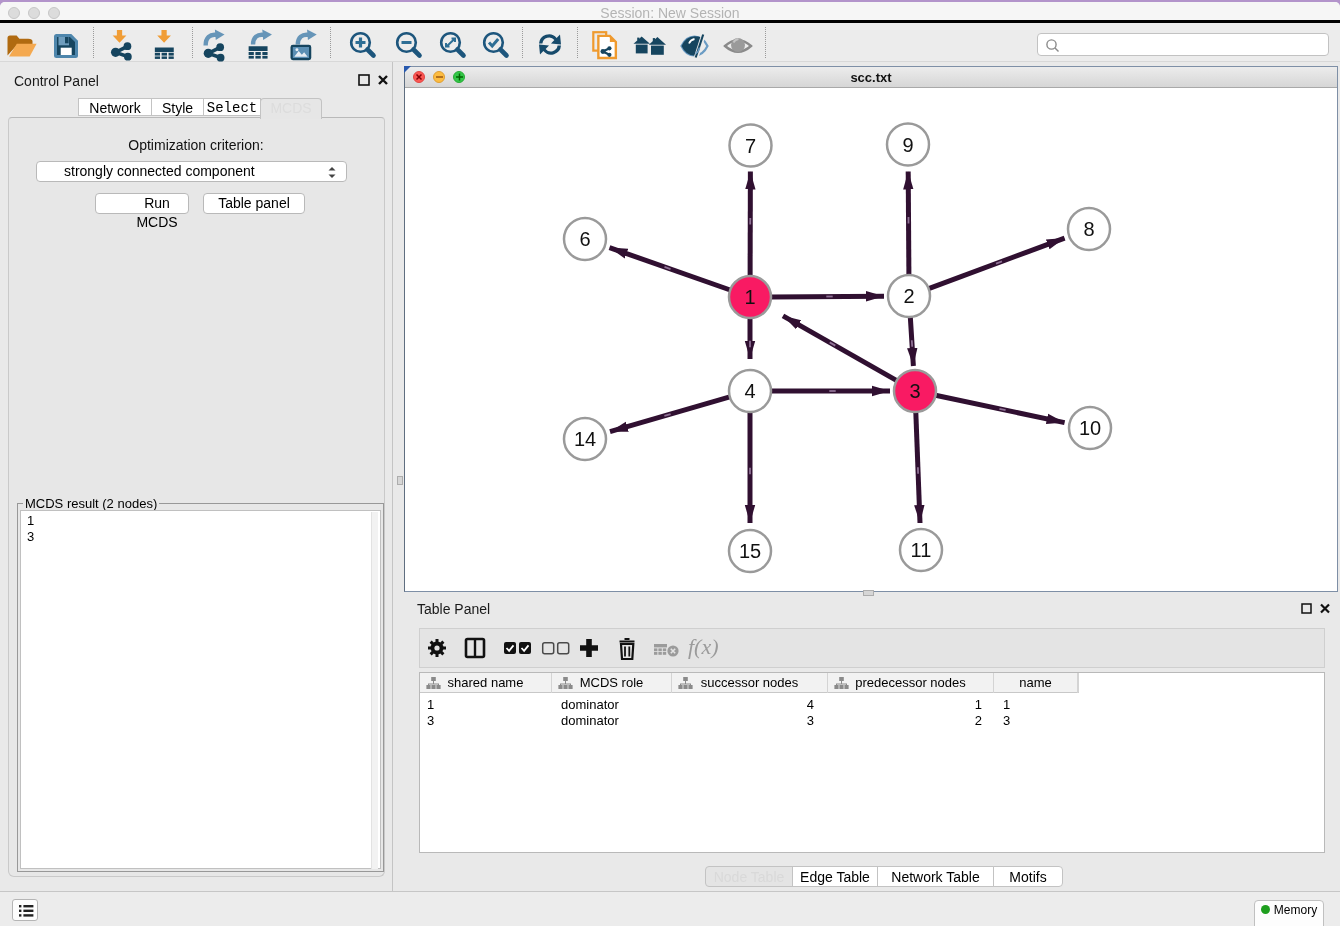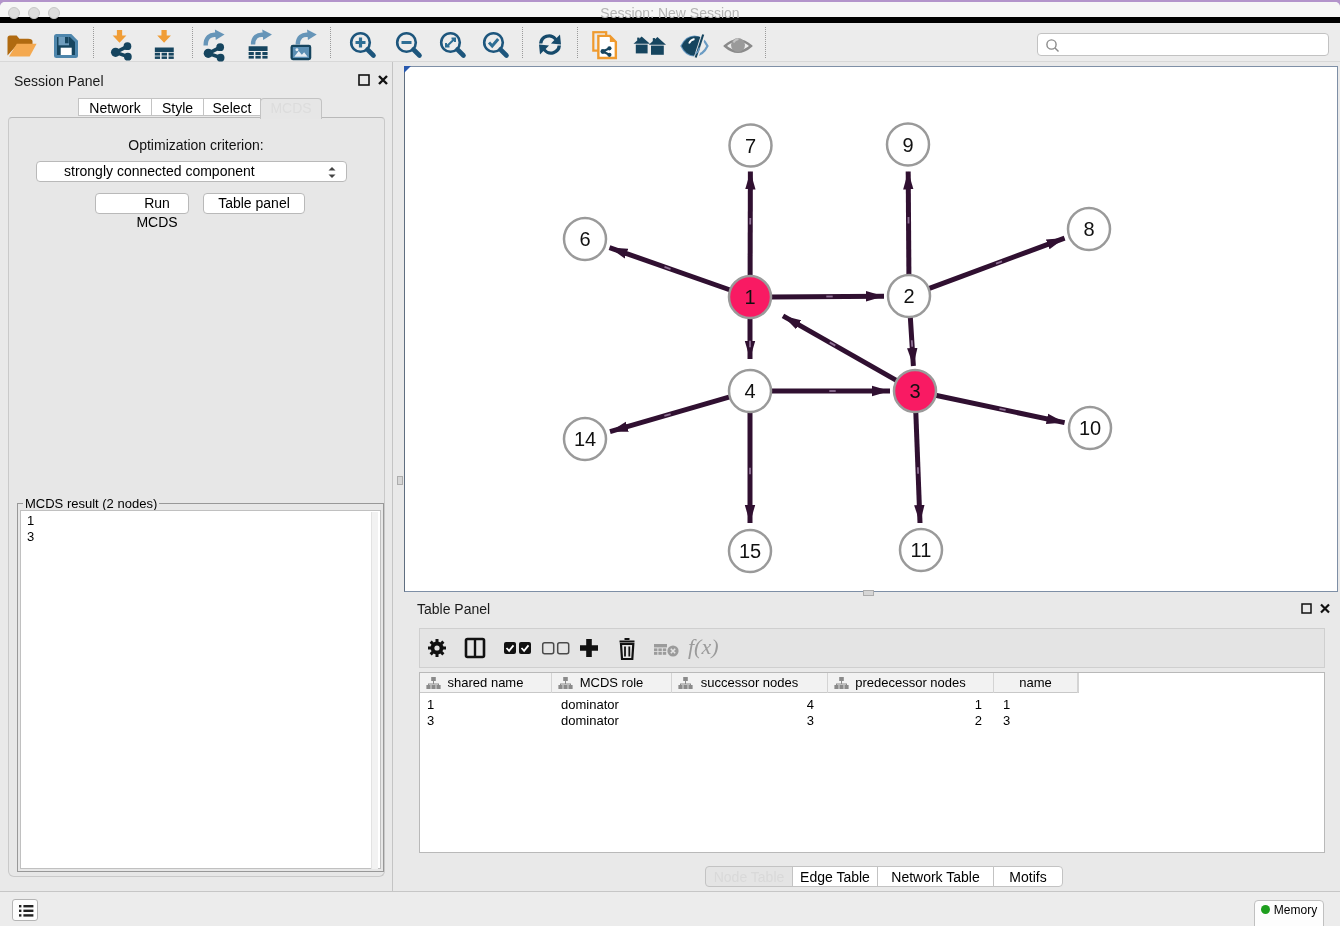--- a/index.html
+++ b/index.html
@@ -2,21 +2,21 @@
 <html><head>
 <meta charset="utf-8">
 <style>
 * { margin:0; padding:0; box-sizing:border-box; }
 html,body { width:1340px; height:926px; overflow:hidden;
   font-family:"Liberation Sans", sans-serif; background:#b394cb; }
 .win { position:absolute; left:0; top:2px; width:1340px; height:924px;
   background:#e9e9e9; border-radius:5px 5px 0 0; overflow:hidden; }
 
 .titlebar { position:absolute; left:0; top:0; width:1340px; height:21px;
-  background:#f6f6f6; border-bottom:6px solid #000000; }
+  background:#f6f6f6; border-bottom:3px solid #000000; }
 .tl { position:absolute; top:5px; width:12px; height:12px; border-radius:50%;
   background:#dcdcdc; border:1px solid #c6c6c6; }
 .title { position:absolute; top:3px; left:0; width:100%; text-align:center;
   font-size:14px; color:#b4b4b4; }
 
 .toolbar { position:absolute; left:0; top:21px; width:1340px; height:39px;
   background:#ececec; border-bottom:1px solid #d8d8d8; }
 .sep { position:absolute; top:4px; height:31px; width:0;
   border-left:1px dotted #9a9a9a; }
 .ticon { position:absolute; top:7px; }
@@ -235,29 +235,29 @@
       <path d="M10.5,9.5 Q12,6.5 15.5,6" fill="none" stroke="#c4c4c4" stroke-width="1.8"></path>
     </svg>
     <div class="search">
       <svg style="position:absolute;left:7px;top:4px;" width="16" height="16">
         <circle cx="6.5" cy="6.5" r="4.6" fill="none" stroke="#8a8a8a" stroke-width="1.4"></circle>
         <line x1="10" y1="10" x2="13.5" y2="13.5" stroke="#8a8a8a" stroke-width="1.4"></line>
       </svg>
     </div>
   </div>
   <div class="cpanel">
-    <div class="cphead">Session Panel</div>
+    <div class="cphead">Control Panel</div>
     <svg style="position:absolute; left:358px; top:11px;" width="32" height="14">
       <rect x="1" y="2" width="10" height="10" fill="none" stroke="#111" stroke-width="1.6"></rect>
       <path d="M21 3 L29 11 M29 3 L21 11" stroke="#111" stroke-width="2.4"></path>
     </svg>
     <div class="tabrow">
       <div class="tab" style="left:78px; width:74px;">Network</div>
       <div class="tab" style="left:151px; width:53px;">Style</div>
-      <div class="tab" style="left:203px; width:58px;">Select</div>
+      <div class="tab" style="left:203px; width:58px;font-family:Liberation Mono, monospace;">Select</div>
       <div class="tab tabsel" style="left:260px; width:62px; top:0px; height:21px;">MCDS</div>
     </div>
     <div class="cpbody"></div>
     <div class="optlabel">Optimization criterion:</div>
     <div class="dropdown">strongly connected component
       <svg style="position:absolute; right:9px; top:4px;" width="10" height="13">
         <path d="M1.5 4.5 L5 1 L8.5 4.5 z" fill="#444"></path>
         <path d="M1.5 8.5 L5 12 L8.5 8.5 z" fill="#444"></path>
       </svg>
     </div>
@@ -265,20 +265,31 @@
     <div class="btn" style="left:203px; width:102px;">Table panel</div>
     <div class="fieldset">
       <div class="fstitle">MCDS result (2 nodes)</div>
       <div class="fsbox">1<br>3<div class="fsscroll"></div></div>
     </div>
   </div>
   <div class="netwin">
     <svg style="position:absolute;left:-1px;top:-1px;z-index:5;" width="7" height="7">
         <path d="M0,7 V0 H7 z" fill="#2859ae"></path>
       </svg>
+    <div class="nettitle">
+      <div class="light" style="left:8px;  background:#fc5753; border:1px solid #df4744;"></div>
+      <div class="light" style="left:28px; background:#fdbc40; border:1px solid #de9f34;"></div>
+      <div class="light" style="left:48px; background:#33c748; border:1px solid #27aa35;"></div>
+      <svg style="position:absolute;left:8px;top:4px;" width="54" height="12">
+        <path d="M3.5 3.5 L8.5 8.5 M8.5 3.5 L3.5 8.5" stroke="#820005" stroke-width="1.5"></path>
+        <path d="M23 6 L30 6" stroke="#985712" stroke-width="1.5"></path>
+        <path d="M46 6 L53 6 M49.5 2.5 L49.5 9.5" stroke="#006400" stroke-width="1.5" transform="translate(-3 0)"></path>
+      </svg>
+      <div class="nettext">scc.txt</div>
+    </div>
     <svg id="graph" style="position:absolute; left:0; top:21px;" width="932" height="503" viewBox="0 0 932 503">
       <defs>
         <marker id="ah" markerWidth="20" markerHeight="12" refX="18" refY="6" orient="auto" markerUnits="userSpaceOnUse">
           <path d="M0,0.8 L18,6 L0,11.2 z" fill="#301031"></path>
         </marker>
       </defs>
       <g stroke="#301031" stroke-width="5" marker-end="url(#ah)">
         <line x1="345.1" y1="188.0" x2="345.4" y2="83.5"></line>
         <line x1="325.2" y1="202.0" x2="204.5" y2="159.6"></line>
         <line x1="366.0" y1="208.9" x2="479.0" y2="208.2"></line>

